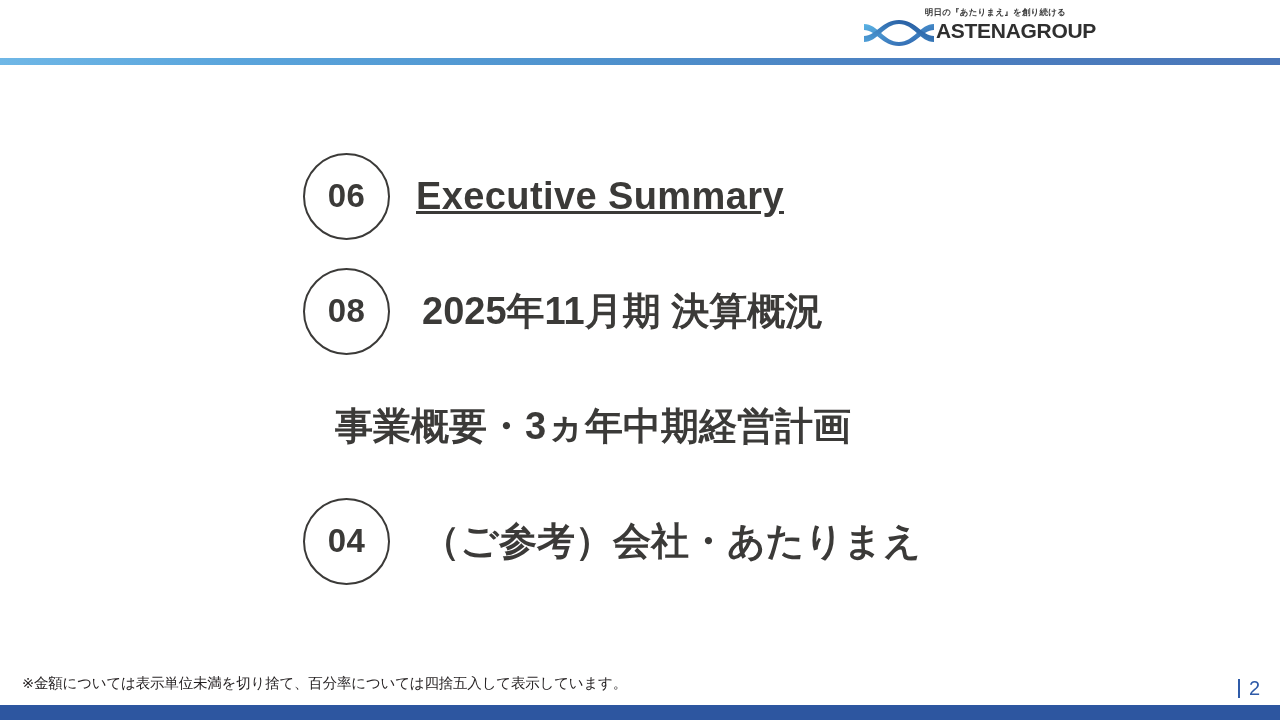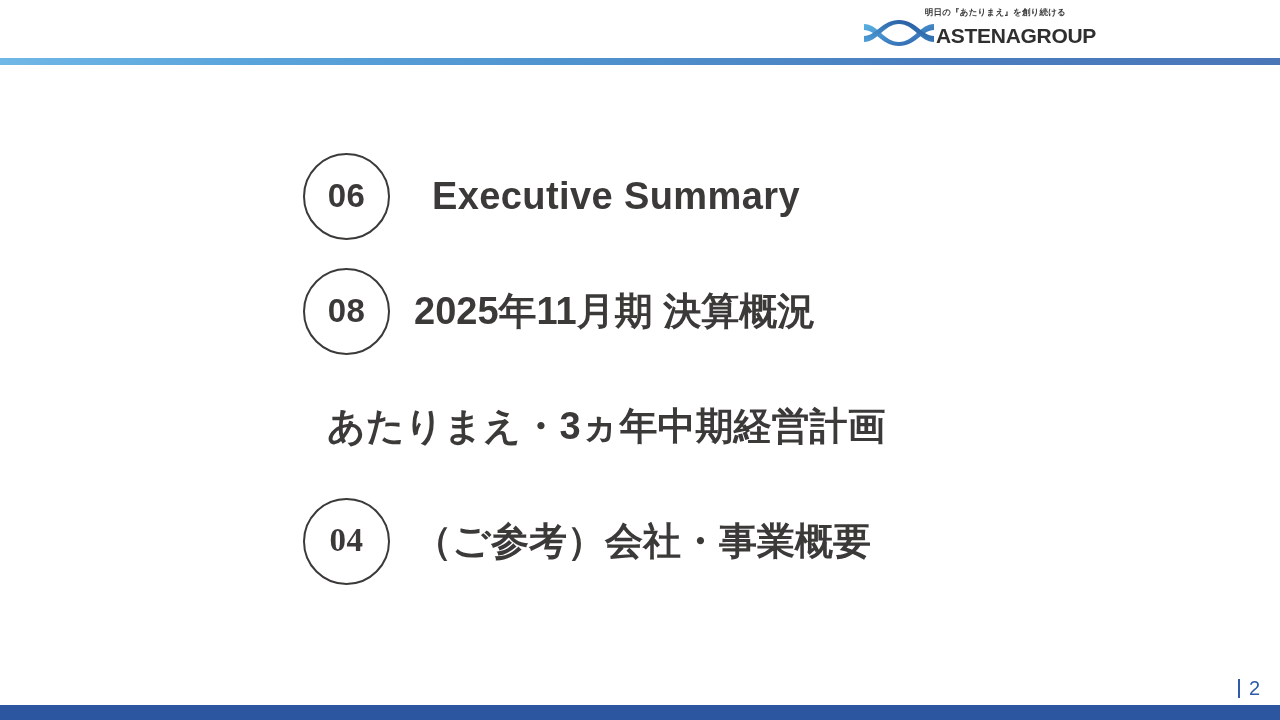--- a/index.html
+++ b/index.html
@@ -44,21 +44,21 @@
     font-weight: bold;
     color: #3b3b3b;
     letter-spacing: 0.2px;
     line-height: 1;
     margin-bottom: 3px;
     margin-right: 30px;
     white-space: nowrap;
   }
   .brand-row {
     display: flex;
-    align-items: flex-end;
+    align-items: flex-start;
   }
   .brand-mark {
     width: 74px;
     height: 26px;
     display: block;
   }
   .brand-name {
     font-size: 21px;
     font-weight: bold;
     color: #2f2f2f;
@@ -83,21 +83,20 @@
     width: 760px;
   }
   .agenda-item {
     display: flex;
     align-items: center;
     height: 89px;
     margin-bottom: 26px;
   }
   .agenda-item:last-child {
     margin-bottom: 0;
-    font-family: Liberation Serif, serif;
   }
   .agenda-badge {
     flex: 0 0 auto;
     width: 87px;
     height: 87px;
     border: 2.5px solid #3b3a38;
     border-radius: 50%;
     display: flex;
     align-items: center;
     justify-content: center;
@@ -105,30 +104,31 @@
   }
   .agenda-badge span {
     font-size: 33px;
     font-weight: bold;
     color: #3b3a38;
     letter-spacing: 0.5px;
     line-height: 1;
     transform: translateY(-1px);
   }
   .agenda-label {
-    margin-left: 24px;
+    margin-left: 32px;
     font-size: 38px;
     font-weight: bold;
     color: #3b3a38;
     line-height: 1.1;
     white-space: nowrap;
   }
   .agenda-item.latin .agenda-label {
-    margin-left: 42px;
+    margin-left: 26px;
     letter-spacing: 0.4px;
+    text-decoration: underline;
   }
 
   
   .footnote {
     position: absolute;
     left: 22px;
     bottom: 28px;
     font-size: 14.5px;
     color: #231f20;
     letter-spacing: -0.2px;
@@ -203,32 +203,33 @@
     </div>
 
     <div class="agenda-item">
       <div class="agenda-badge">
         <span>08</span>
       </div>
       <div class="agenda-label">2025年11月期  決算概況</div>
     </div>
 
     <div class="agenda-item">
-      <div class="agenda-label">あたりまえ・3ヵ年中期経営計画</div>
+      <div class="agenda-label">事業概要・3ヵ年中期経営計画</div>
     </div>
 
     <div class="agenda-item">
       <div class="agenda-badge">
         <span>04</span>
       </div>
-      <div class="agenda-label">（ご参考）会社・事業概要</div>
+      <div class="agenda-label">（ご参考）会社・あたりまえ</div>
     </div>
 
   </div>
 
+  <div class="footnote">※金額については表示単位未満を切り捨て、百分率については四捨五入して表示しています。</div>
 
   <div class="page-number">
     <span class="page-bar"></span>
     <span>2</span>
   </div>
 
   <div class="footer-rule"></div>
 
 </div>
 

